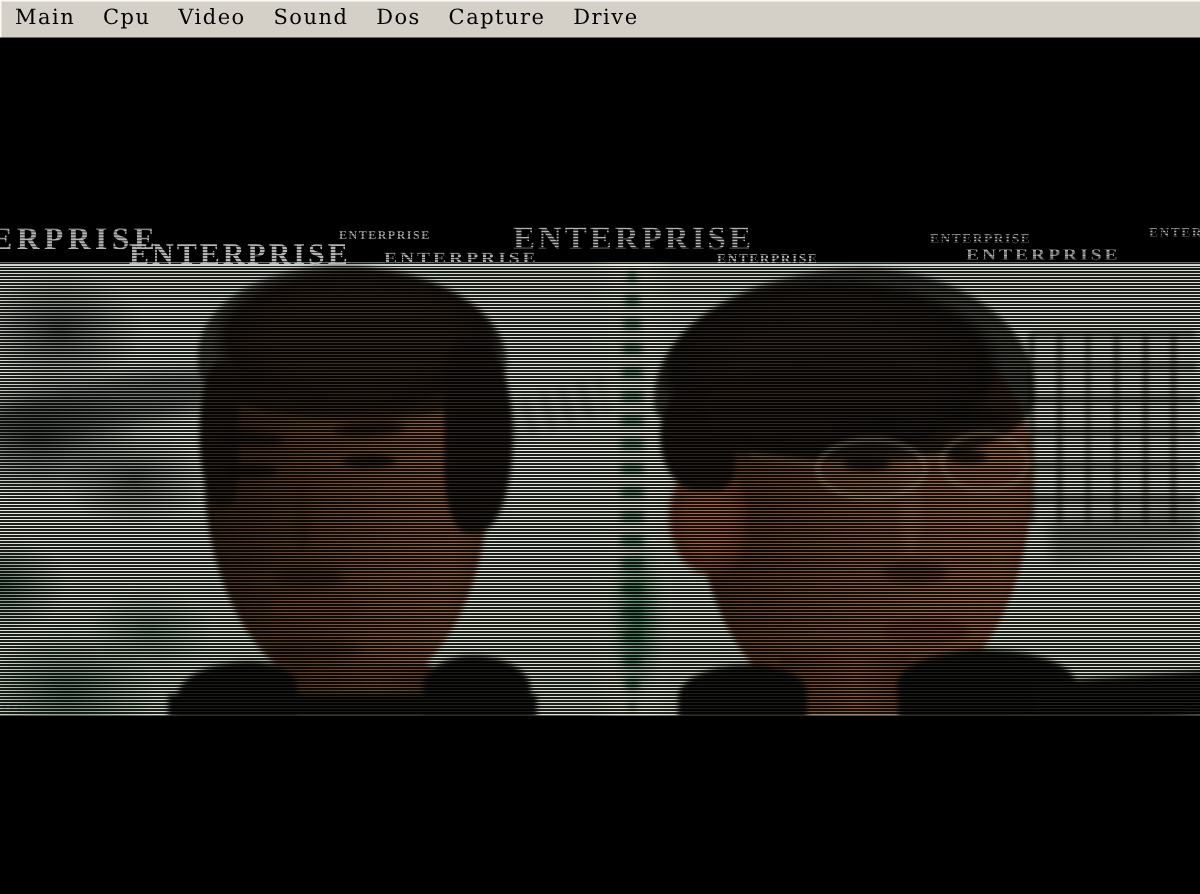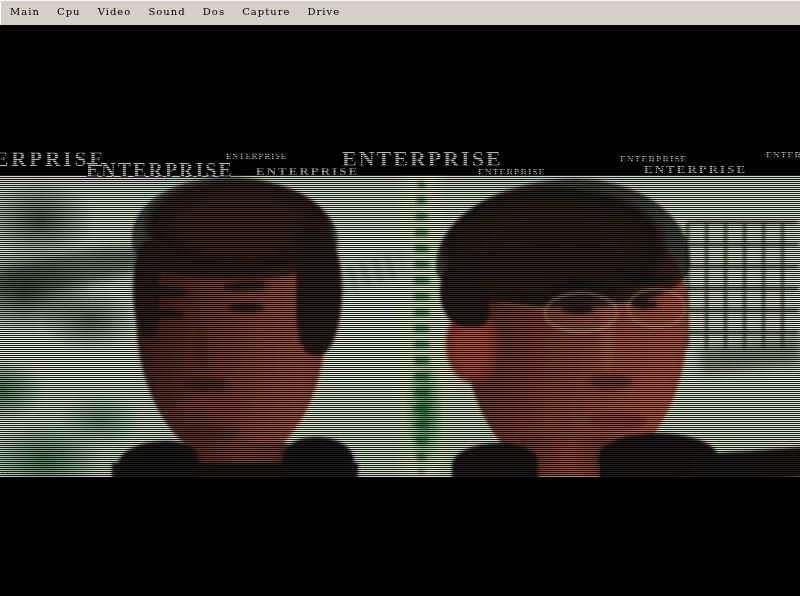--- a/index.html
+++ b/index.html
@@ -1,21 +1,21 @@
 <!DOCTYPE html>
 <html><head>
 <meta charset="utf-8">
 <style>
   html,body{margin:0;padding:0;background:#000;}
   .window{position:relative;width:800px;height:596px;overflow:hidden;background:#000;font-family:"Liberation Sans",sans-serif;}
 
   
   .menubar{position:absolute;top:0;left:0;width:800px;height:35px;background:#d4d0c8;
     box-shadow:inset 0 1px 0 #faf9f5, inset 1px 0 0 #faf9f5, inset 0 -1px 0 #9c988f;
-    font-family:"DejaVu Serif","Liberation Serif",serif;font-size:10px;color:#000;white-space:nowrap;}
+    font-family:"DejaVu Serif","Liberation Serif",serif;font-size:14px;color:#000;white-space:nowrap;}
   .menu-item{display:inline-block;line-height:24px;padding:0 7px;letter-spacing:1px;cursor:default;}
   .menu-item:first-child{margin-left:3px;}
 
   
   .screen{position:absolute;top:25px;left:0;width:800px;height:571px;background:#000;overflow:hidden;}
 
   
   .wm{position:absolute;font-family:"Liberation Serif","DejaVu Serif",serif;font-weight:bold;white-space:nowrap;
     color:transparent;background-image:repeating-linear-gradient(180deg,#b4b4b4 0 1px,#3a3a3a 1px 2px);
     -webkit-background-clip:text;background-clip:text;z-index:5;}

